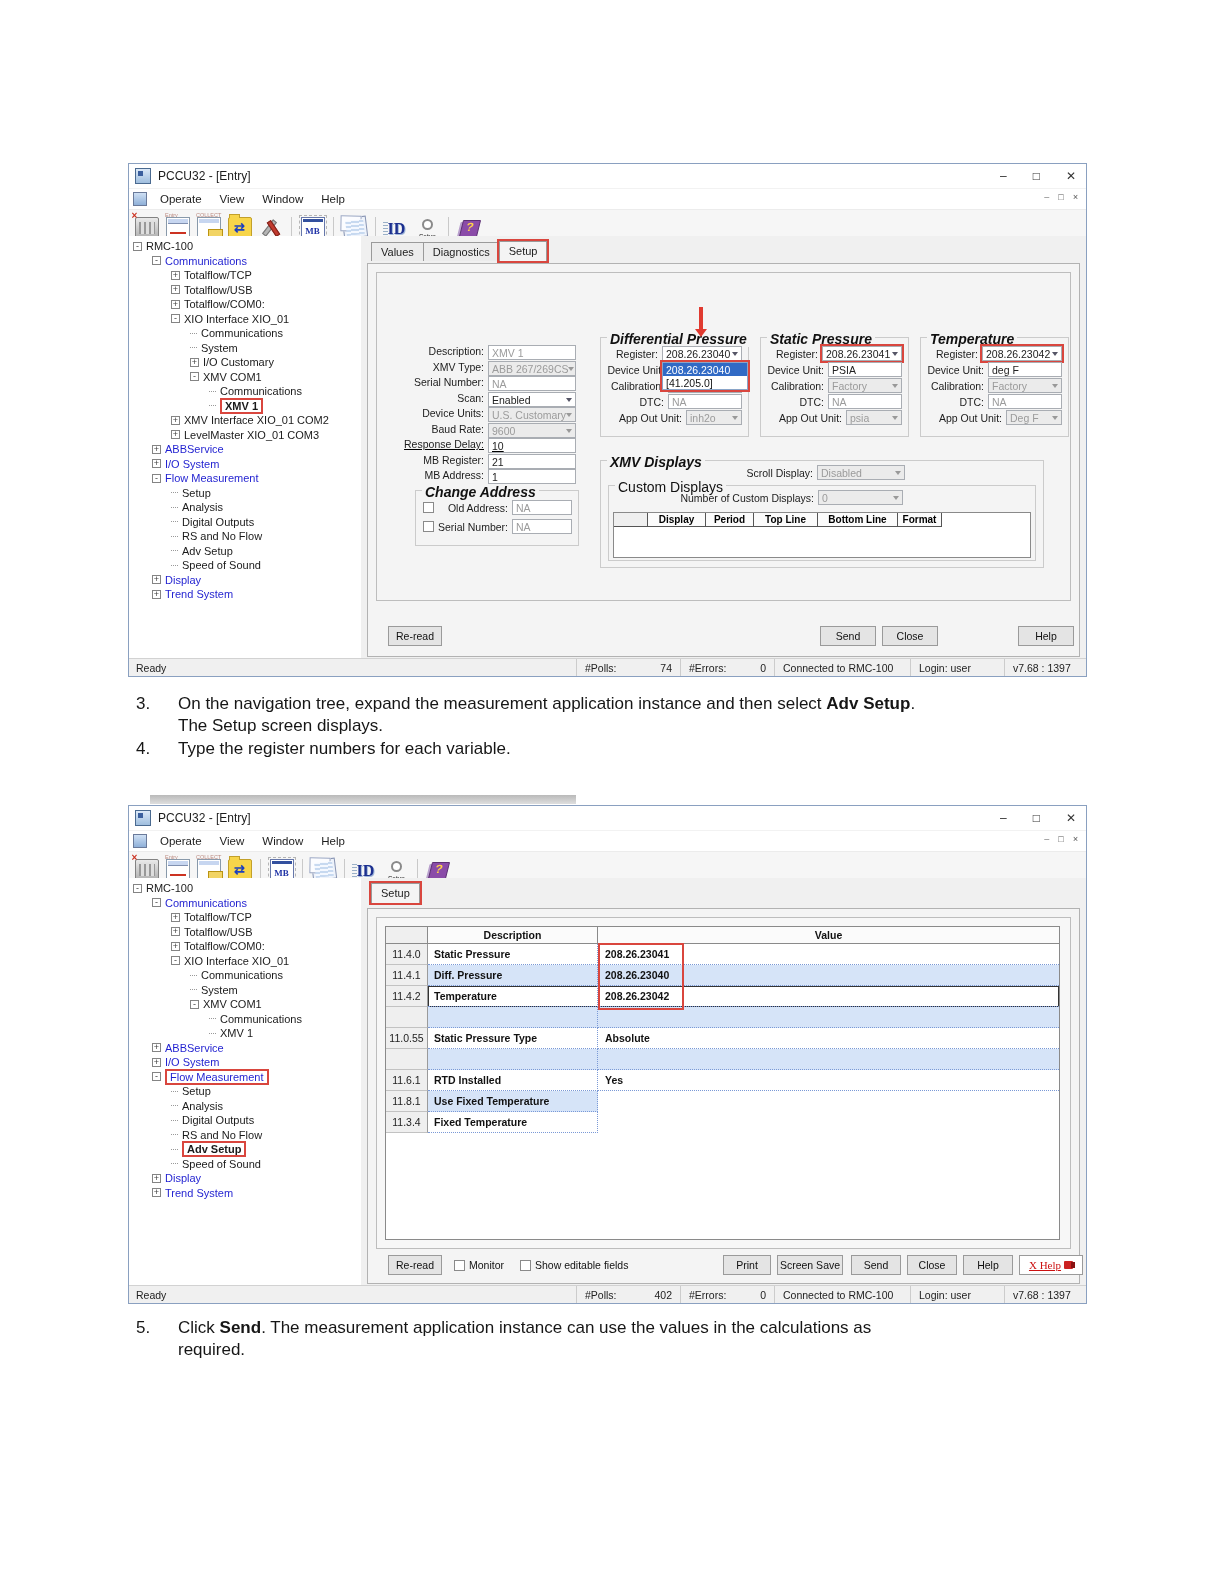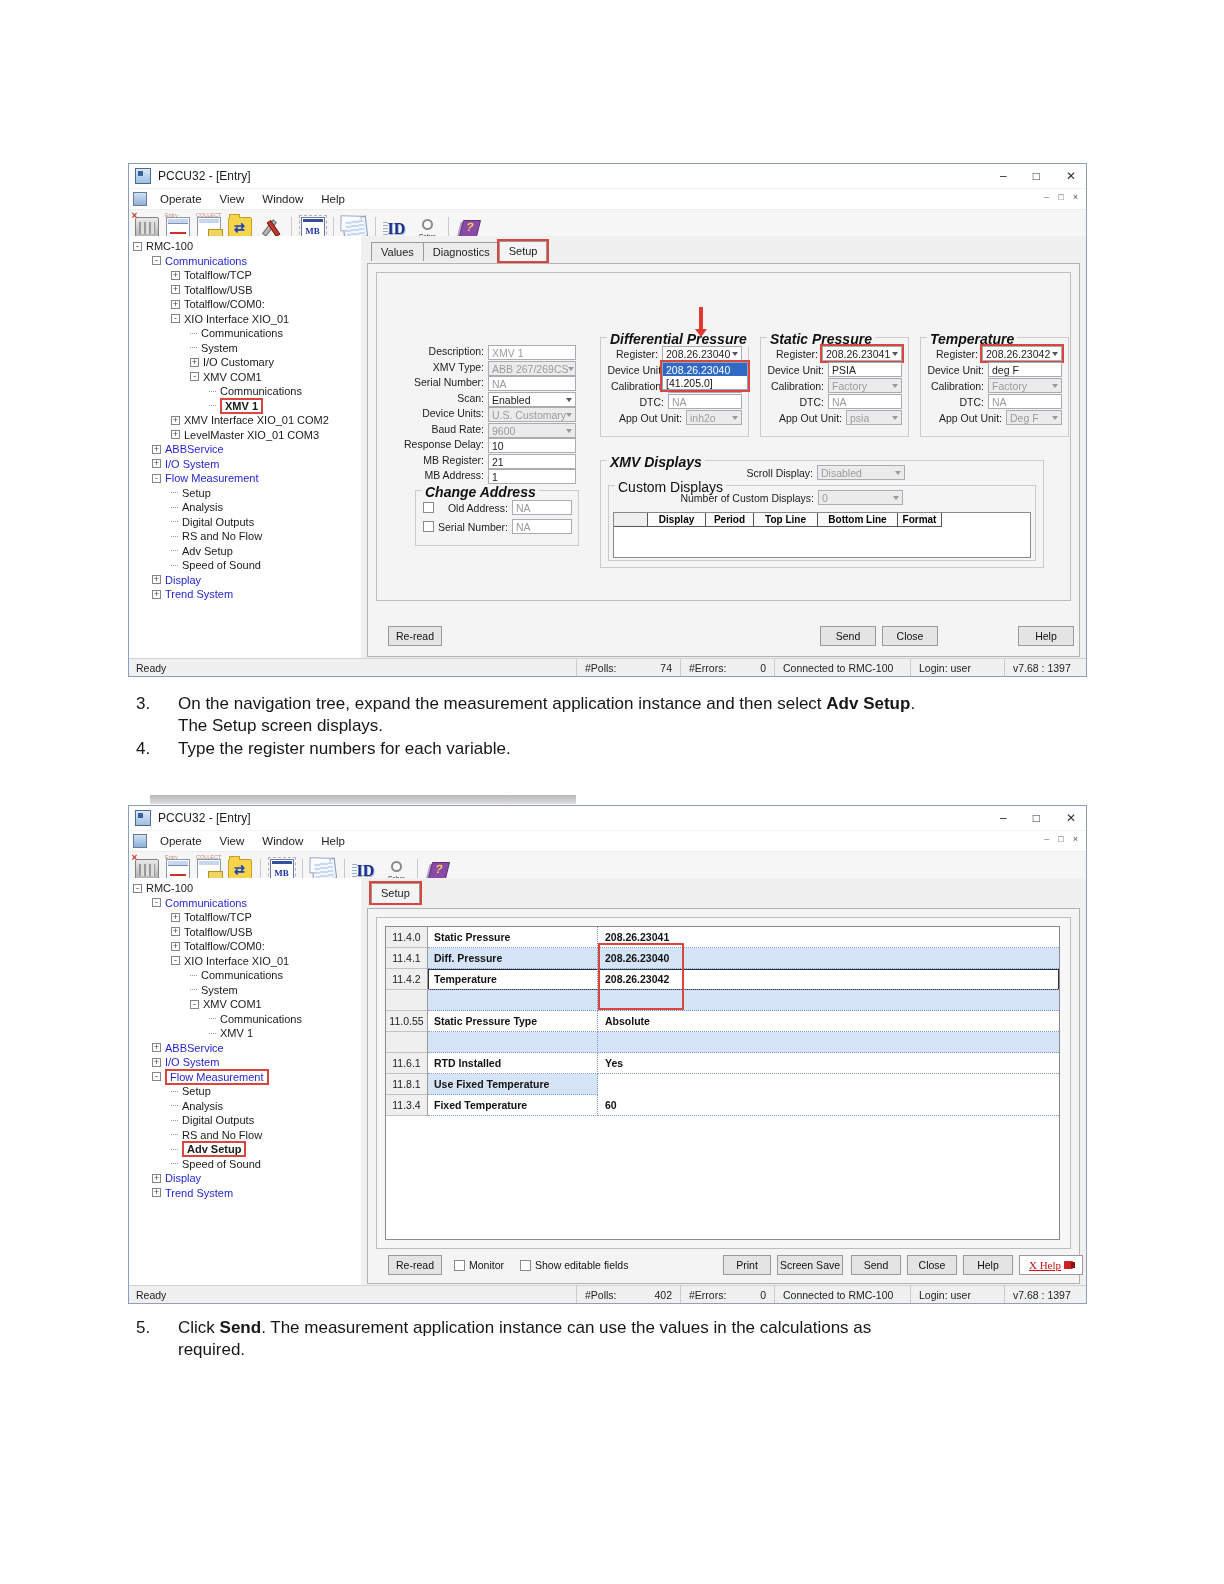--- a/index.html
+++ b/index.html
@@ -356,21 +356,21 @@
                 <span class="chv"></span>
               </span>
             </div>
             <div class="formrow" style="top: 150px;">
               <span class="flabel">Baud Rate:</span>
               <span class="ctl sel dis" style="width: 88px;">
                 <span>9600</span>
                 <span class="chv"></span>
               </span>
             </div>
-            <div class="formrow" style="top: 165px;">
+            <div class="formrow" style="top: 165px; text-decoration: underline;">
               <span class="flabel">Response Delay:</span>
               <span class="ctl" style="width: 88px;">
                 <span>10</span>
               </span>
             </div>
             <div class="formrow" style="top: 181px;">
               <span class="flabel">MB Register:</span>
               <span class="ctl" style="width: 88px;">
                 <span>21</span>
               </span>
@@ -737,20 +737,25 @@
           <span class="tree-blue ">Trend System</span>
         </div>
       </div>
     <div class="rightpanel">
       <div class="tabs" id="w2-tabs">
           <span class="tab active redbox">Setup</span>
         </div>
       <div class="tabpage" id="w2-tabpage">
         <div class="innerbox" id="w2-inner">
             <div class="t2">
+              <div class="t2-head">
+                <span class="t2-hid"></span>
+                <span class="t2-hdesc">Description</span>
+                <span class="t2-hval">Value</span>
+              </div>
               <div class="t2-row">
                 <span class="t2-id">11.4.0</span>
                 <span class="t2-main">
                   <span class="t2-desc">Static Pressure</span>
                   <span class="t2-val">208.26.23041</span>
                 </span>
               </div>
               <div class="t2-row shade">
                 <span class="t2-id">11.4.1</span>
                 <span class="t2-main">
@@ -796,21 +801,20 @@
               <div class="t2-row shade">
                 <span class="t2-id">11.8.1</span>
                 <span class="t2-main">
                   <span class="t2-desc">Use Fixed Temperature</span>
                 </span>
               </div>
               <div class="t2-row">
                 <span class="t2-id">11.3.4</span>
                 <span class="t2-main">
                   <span class="t2-desc">Fixed Temperature</span>
-                  <span class="t2-val">60</span>
                 </span>
               </div>
               <div class="t2-redbox"></div>
             </div>
           </div>
         <div id="w2-buttons">
             <div class="btn" style="left: 20px; width: 54px; top: 346px;">Re-read</div>
             <span class="cbrow" style="left: 86px; top: 346px;">
               <span class="cb"></span>
               <span>Monitor</span>

